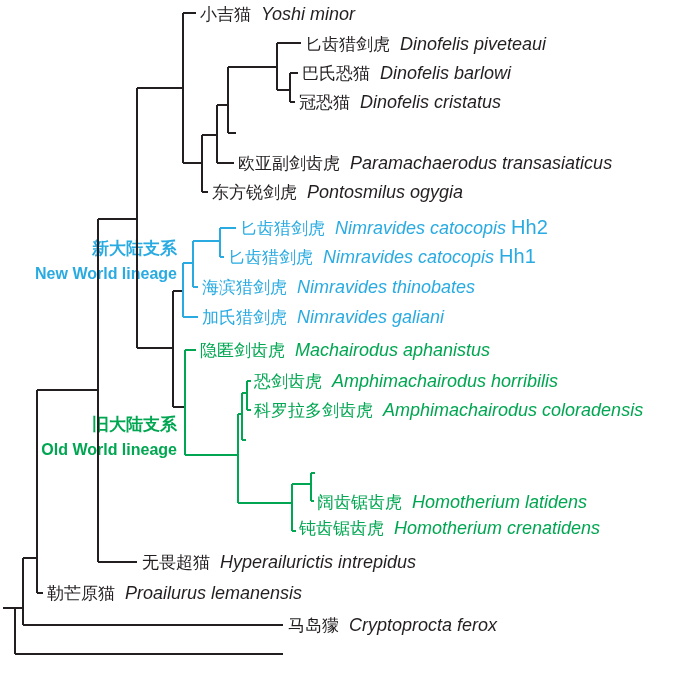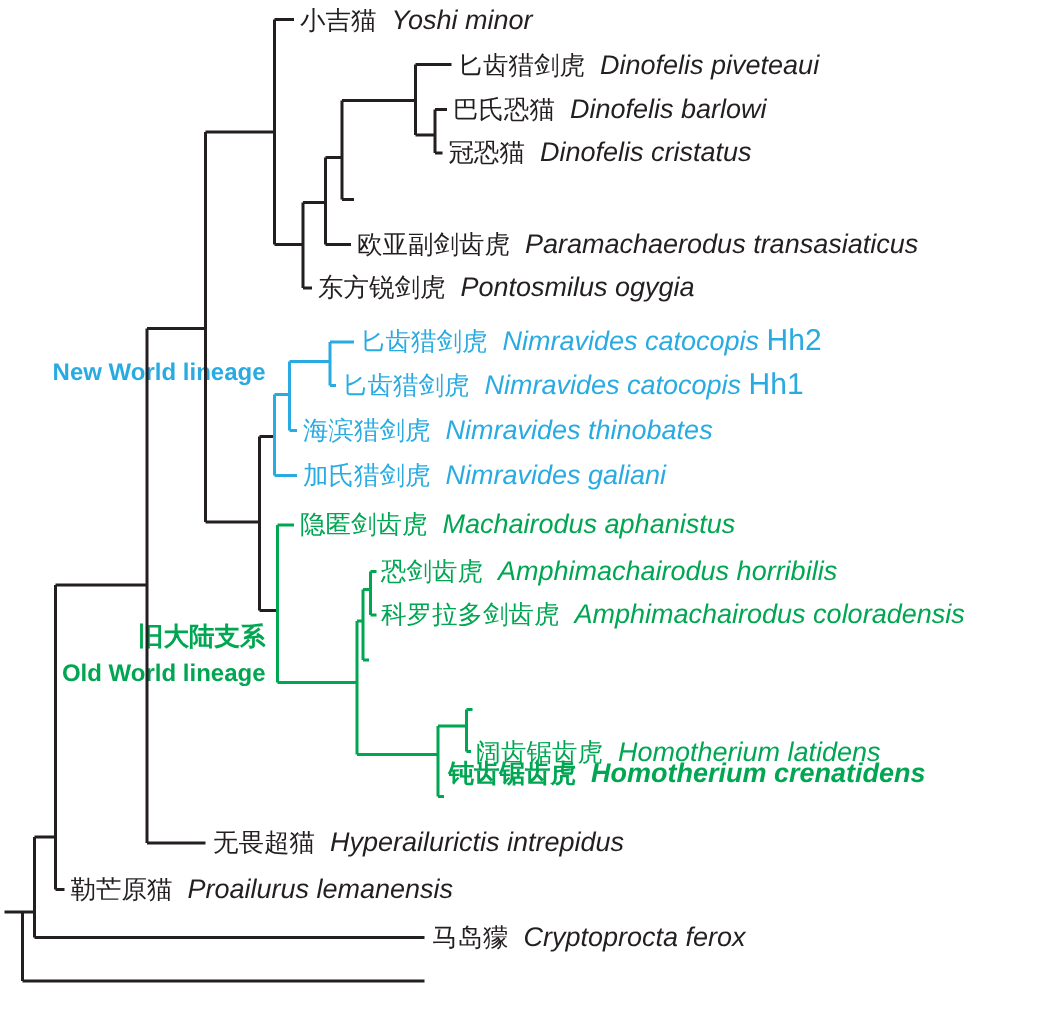--- a/index.html
+++ b/index.html
@@ -16,20 +16,21 @@
   .lineage .zh{font-size:17px;display:block;}
   .lineage .en{font-size:16px;display:block;}
   #lineage-new{top:236px;color:#29ABE2;}
   #lineage-old{top:412px;color:#00A651;}
 </style>
 </head>
 <body>
 
 <div id="fig">
   <div class="lineage" id="lineage-new">
+    <span class="zh">新大陆支系</span>
     <span class="en">New World lineage</span>
   </div>
   <div class="lineage" id="lineage-old">
     <span class="zh">旧大陆支系</span>
     <span class="en">Old World lineage</span>
   </div>
 <div class="edge ek" style="left: 183px; top: 12px; width: 13px; height: 2px;"></div>
     <div class="edge ek" style="left: 277px; top: 42px; width: 24px; height: 2px;"></div>
     <div class="edge ek" style="left: 228px; top: 66px; width: 49px; height: 2px;"></div>
     <div class="edge ek" style="left: 290px; top: 72px; width: 8px; height: 2px;"></div>
@@ -99,17 +100,17 @@
     <div class="taxon k" style="left: 238px; top: 163px;"><span class="cn">欧亚副剑齿虎</span><span class="lat">Paramachaerodus transasiaticus</span></div>
     <div class="taxon k" style="left: 212px; top: 192px;"><span class="cn">东方锐剑虎</span><span class="lat">Pontosmilus ogygia</span></div>
     <div class="taxon b" style="left: 240px; top: 228px;"><span class="cn">匕齿猎剑虎</span><span class="lat">Nimravides catocopis</span><span class="code">Hh2</span></div>
     <div class="taxon b" style="left: 228px; top: 257px;"><span class="cn">匕齿猎剑虎</span><span class="lat">Nimravides catocopis</span><span class="code">Hh1</span></div>
     <div class="taxon b" style="left: 202px; top: 287px;"><span class="cn">海滨猎剑虎</span><span class="lat">Nimravides thinobates</span></div>
     <div class="taxon b" style="left: 202px; top: 317px;"><span class="cn">加氏猎剑虎</span><span class="lat">Nimravides galiani</span></div>
     <div class="taxon g" style="left: 254px; top: 381px;"><span class="cn">恐剑齿虎</span><span class="lat">Amphimachairodus horribilis</span></div>
     <div class="taxon g" style="left: 200px; top: 350px;"><span class="cn">隐匿剑齿虎</span><span class="lat">Machairodus aphanistus</span></div>
     <div class="taxon g" style="left: 254px; top: 410px;"><span class="cn">科罗拉多剑齿虎</span><span class="lat">Amphimachairodus coloradensis</span></div>
     <div class="taxon g" style="left: 317px; top: 502px;"><span class="cn">阔齿锯齿虎</span><span class="lat">Homotherium latidens</span></div>
-    <div class="taxon g" style="left: 299px; top: 516px; font-weight: bold;"><span class="cn">钝齿锯齿虎</span><span class="lat">Homotherium crenatidens</span></div>
+    <div class="taxon g" style="left: 299px; top: 528px;"><span class="cn">钝齿锯齿虎</span><span class="lat">Homotherium crenatidens</span></div>
     <div class="taxon k" style="left: 142px; top: 562px;"><span class="cn">无畏超猫</span><span class="lat">Hyperailurictis intrepidus</span></div>
     <div class="taxon k" style="left: 47px; top: 593px;"><span class="cn">勒芒原猫</span><span class="lat">Proailurus lemanensis</span></div>
     <div class="taxon k" style="left: 288px; top: 625px;"><span class="cn">马岛獴</span><span class="lat">Cryptoprocta ferox</span></div>
   </div>
 
 </body></html>

